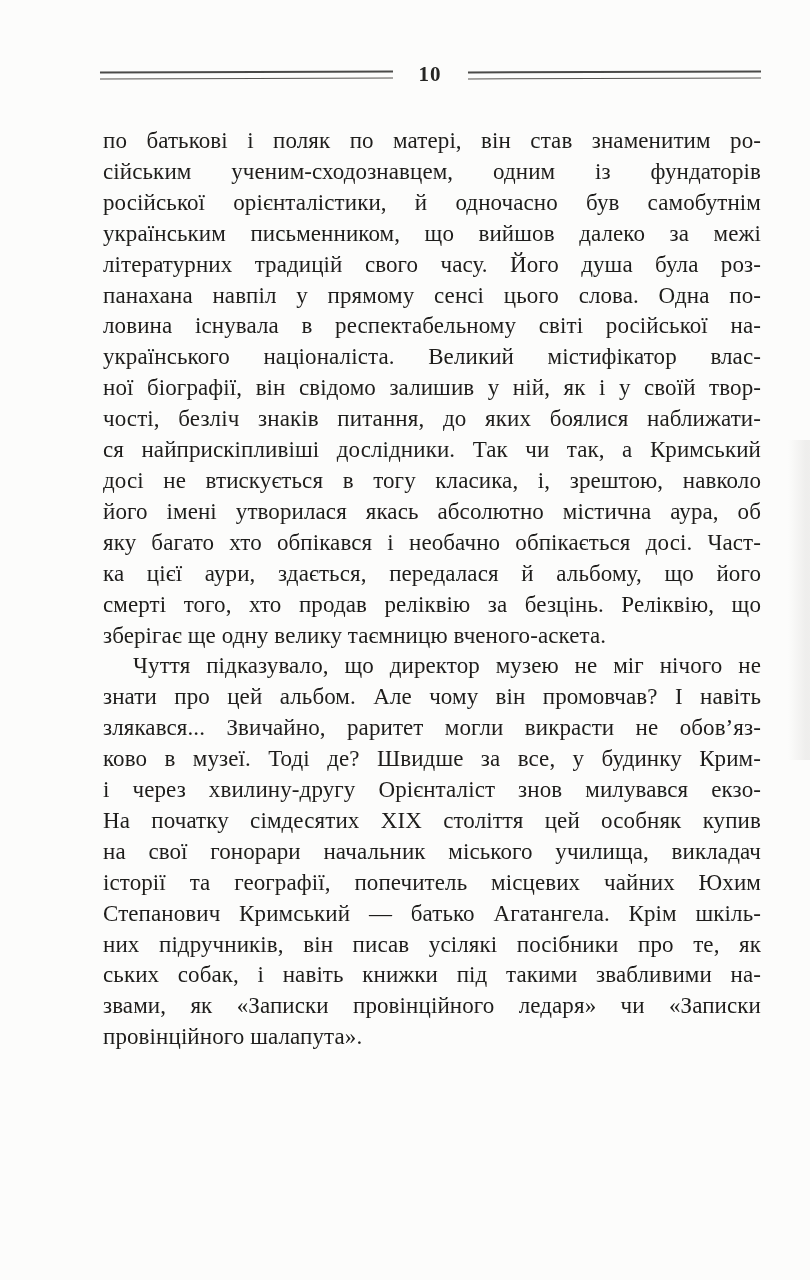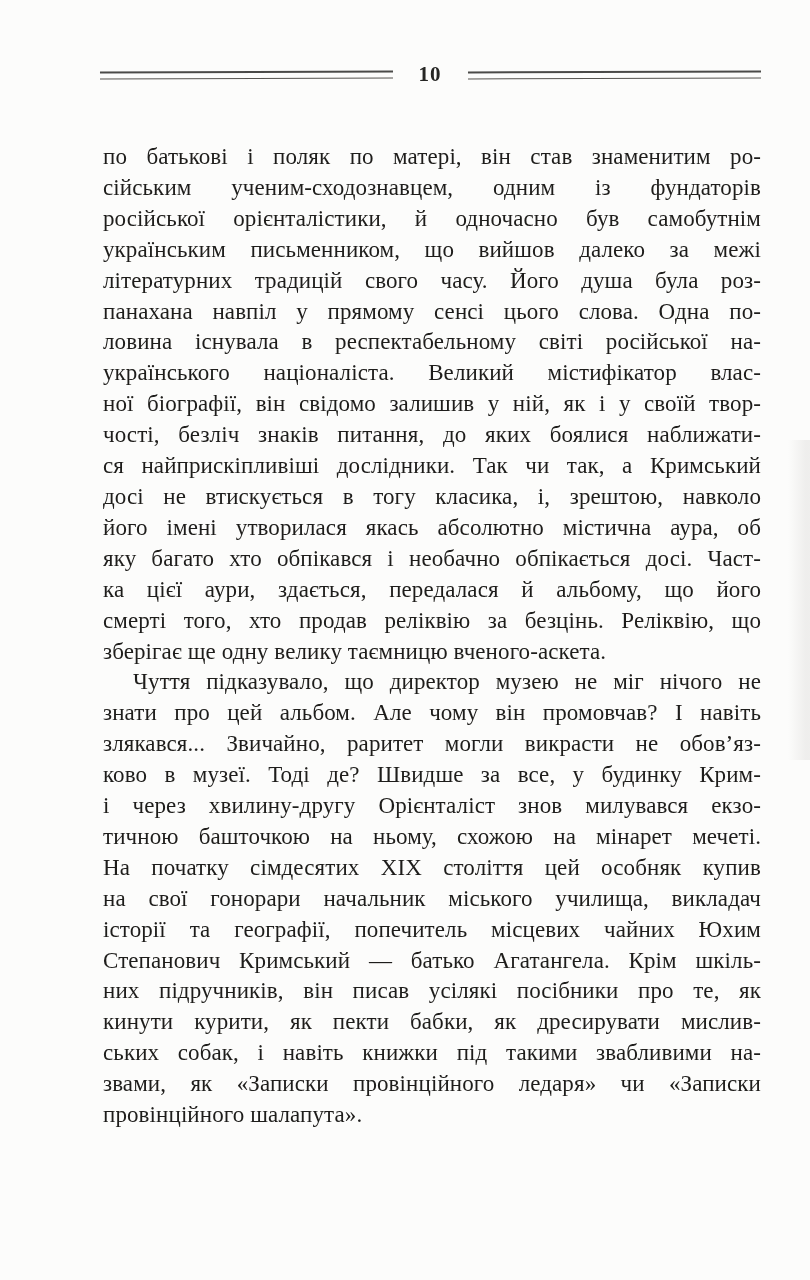--- a/index.html
+++ b/index.html
@@ -50,21 +50,20 @@
     color: #262624;
     padding: 0 14px;
     line-height: 1;
     letter-spacing: 1px;
   }
   .page-body {
     position: absolute;
     top: 126px;
     left: 103px;
     width: 658px;
-    margin-top: 16px;
   }
   .line {
     font-size: 23px;
     line-height: 30.9px;
     color: #1e1d1b;
     text-align: justify;
     text-align-last: justify;
     letter-spacing: 0.1px;
   }
   .line.indent {
@@ -103,25 +102,23 @@
       <div class="line">його імені утворилася якась абсолютно містична аура, об</div>
       <div class="line">яку багато хто обпікався і необачно обпікається досі. Част-</div>
       <div class="line">ка цієї аури, здається, передалася й альбому, що його</div>
       <div class="line">смерті того, хто продав реліквію за безцінь. Реліквію, що</div>
       <div class="line last">зберігає ще одну велику таємницю вченого-аскета.</div>
       <div class="line indent">Чуття підказувало, що директор музею не міг нічого не</div>
       <div class="line">знати про цей альбом. Але чому він промовчав? І навіть</div>
       <div class="line">злякався... Звичайно, раритет могли викрасти не обов’яз-</div>
       <div class="line">ково в музеї. Тоді де? Швидше за все, у будинку Крим-</div>
       <div class="line">і через хвилину-другу Орієнталіст знов милувався екзо-</div>
-      <div class="line">тичною башточкою на ньому, схожою на мінарет мечеті.</div>
       <div class="line">На початку сімдесятих XIX століття цей особняк купив</div>
       <div class="line">на свої гонорари начальник міського училища, викладач</div>
       <div class="line">історії та географії, попечитель місцевих чайних Юхим</div>
       <div class="line">Степанович Кримський — батько Агатангела. Крім шкіль-</div>
       <div class="line">них підручників, він писав усілякі посібники про те, як</div>
-      <div class="line">кинути курити, як пекти бабки, як дресирувати мислив-</div>
       <div class="line">ських собак, і навіть книжки під такими звабливими на-</div>
       <div class="line">звами, як «Записки провінційного ледаря» чи «Записки</div>
       <div class="line last">провінційного шалапута».</div>
     </main>
 
 </div>
 
 </body></html>

